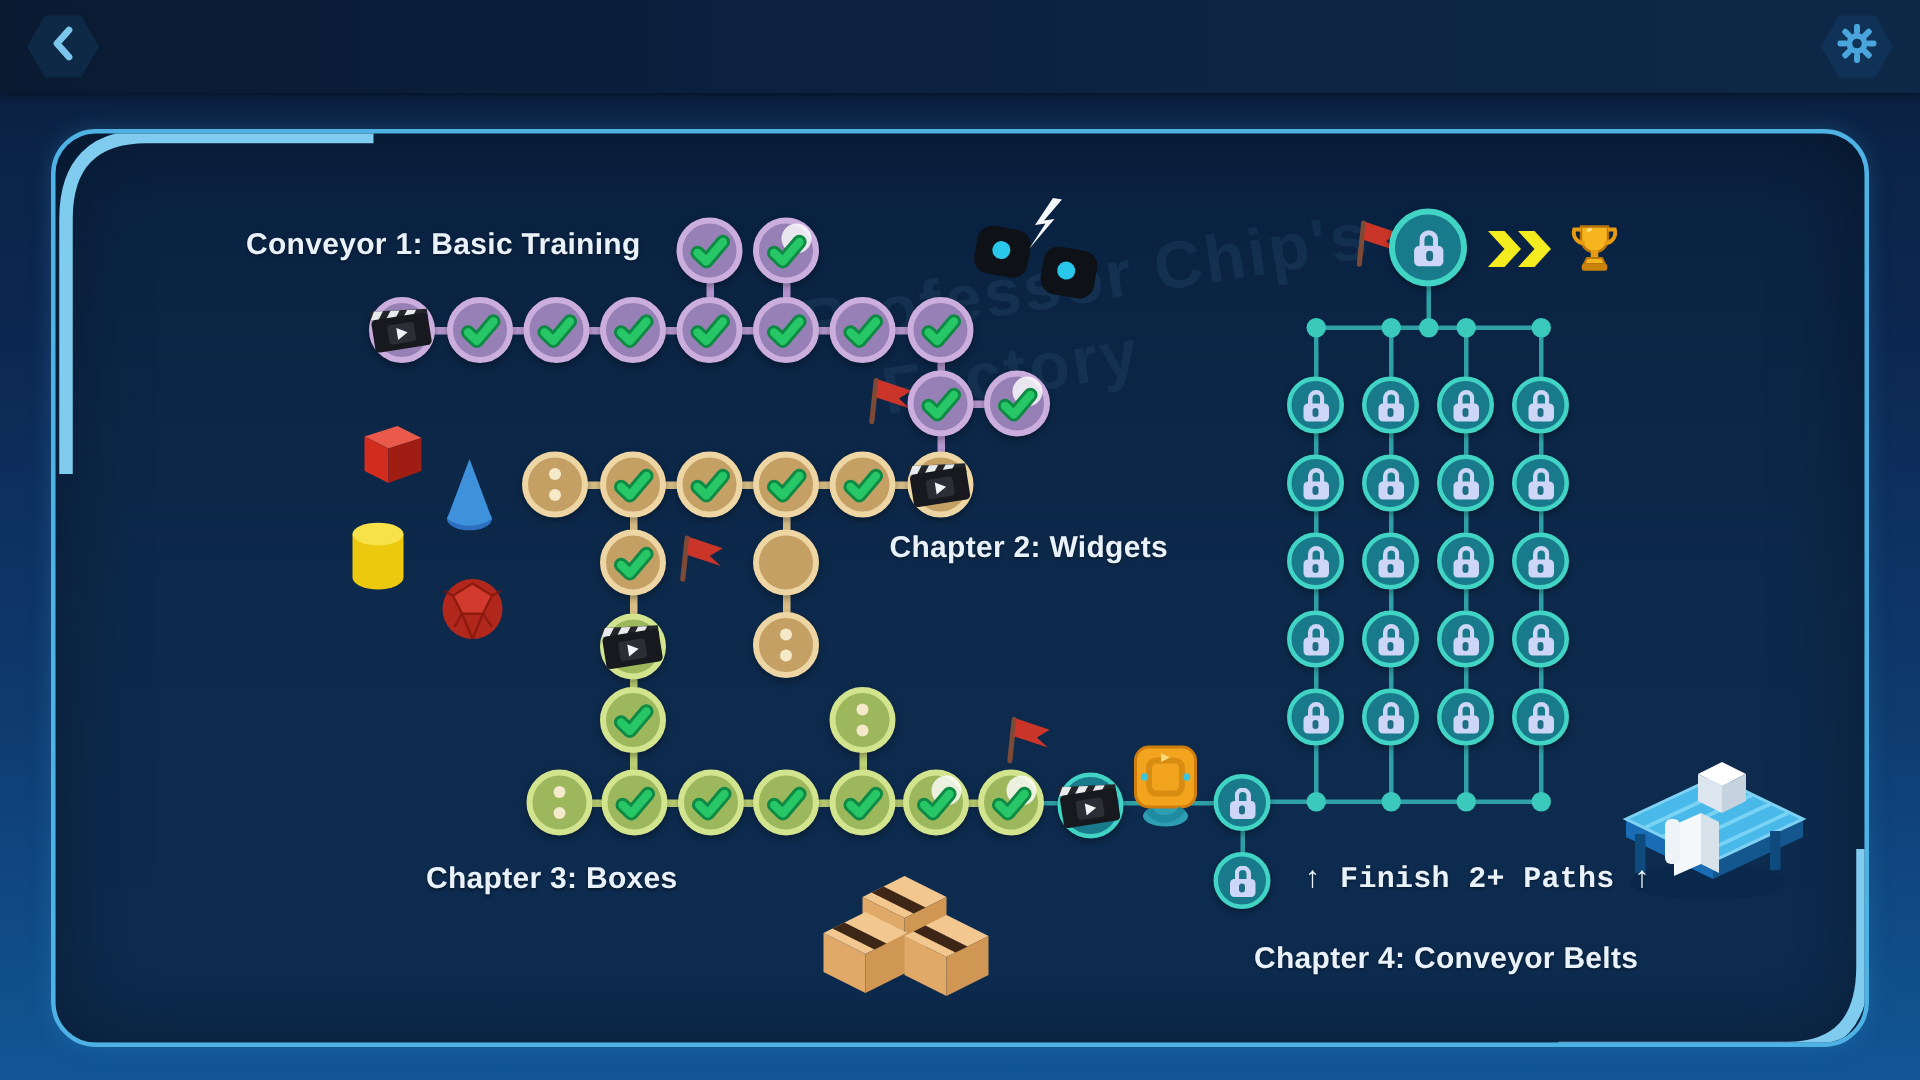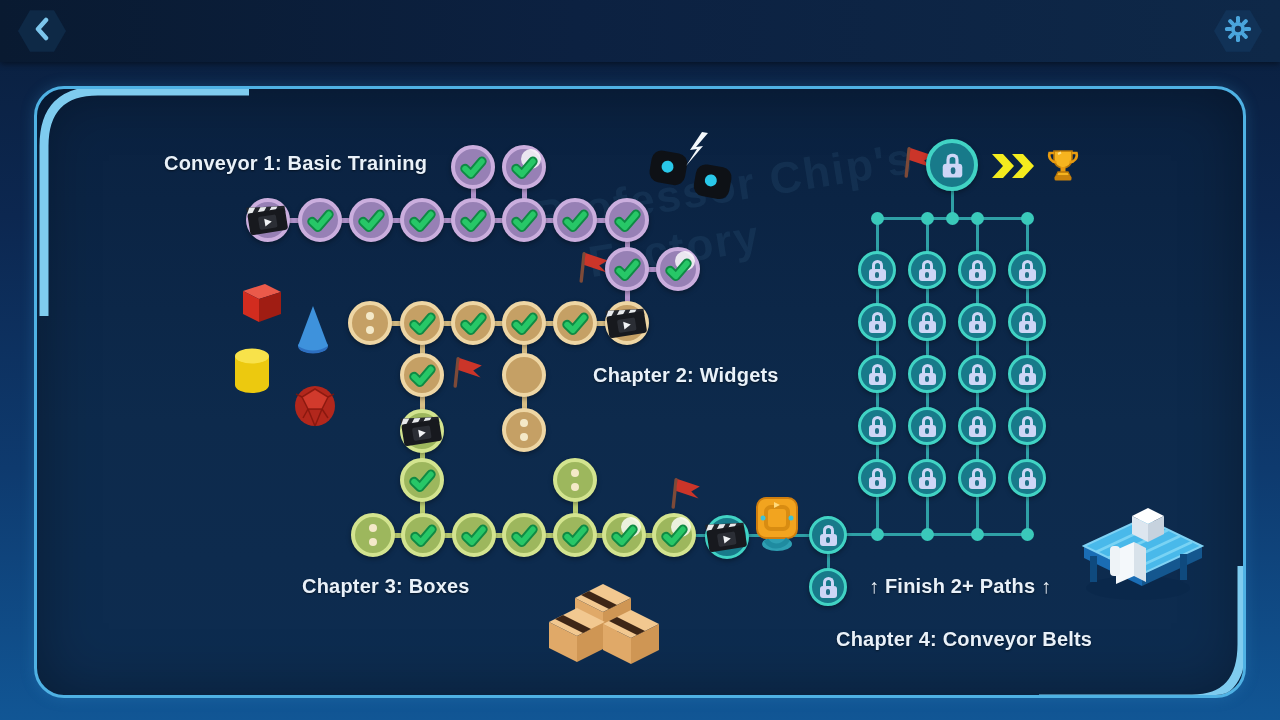--- a/index.html
+++ b/index.html
@@ -663,23 +663,23 @@
     </div>
     <div class="nd teal" style="left: 1008px; top: 459px; width: 38px; height: 38px;">
       <span class="lock">
         <span class="shk"></span>
         <span class="bd">
           <span class="kh"></span>
         </span>
       </span>
     </div>
     <div class="maplabel" style="left: 164px; top: 152px;">Conveyor 1: Basic Training</div>
-    <div class="maplabel" style="left: 593px; top: 364px; text-align: center;">Chapter 2: Widgets</div>
-    <div class="maplabel" style="left: 302px; top: 575px; text-align: center;">Chapter 3: Boxes</div>
-    <div class="maplabel" style="left: 869px; top: 575px;">↑ Finish 2+ Paths ↑</div>
+    <div class="maplabel" style="left: 593px; top: 354px; text-align: center;">Chapter 2: Widgets</div>
+    <div class="maplabel" style="left: 284px; top: 575px; text-align: center;">Chapter 3: Boxes</div>
+    <div class="maplabel" style="left: 869px; top: 575px; font-family: Liberation Mono, monospace;">↑ Finish 2+ Paths ↑</div>
     <div class="maplabel" style="left: 836px; top: 628px;">Chapter 4: Conveyor Belts</div>
   </div>
 
 <div class="topbar">
   <div class="hexbtn back">
     <span>
       <svg width="18" height="24" viewBox="0 0 18 24">
         <path d="M13 3 L5 12 L13 21" stroke="#7cc6ec" stroke-width="4.5" fill="none" stroke-linecap="round" stroke-linejoin="round"></path>
       </svg>
     </span>

